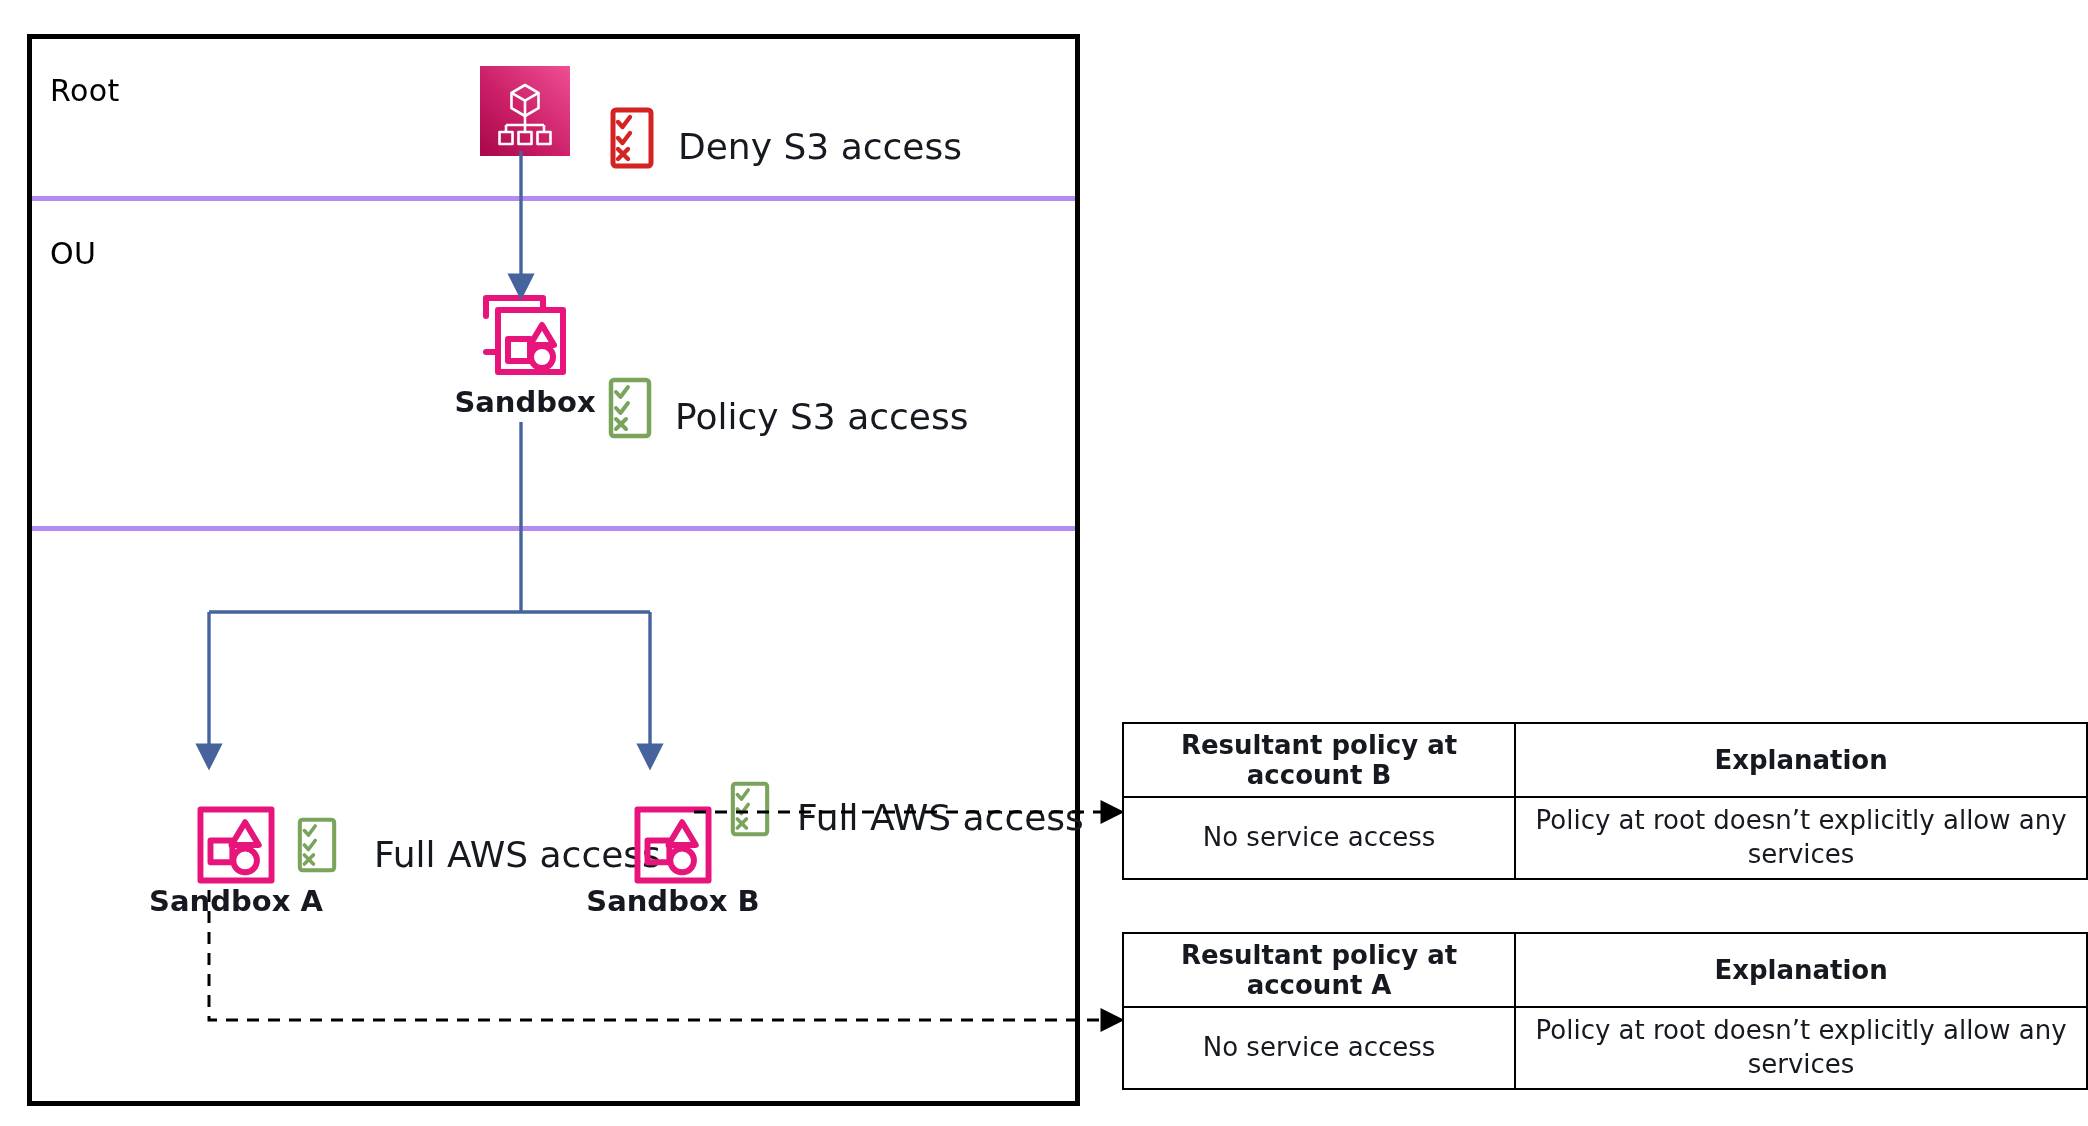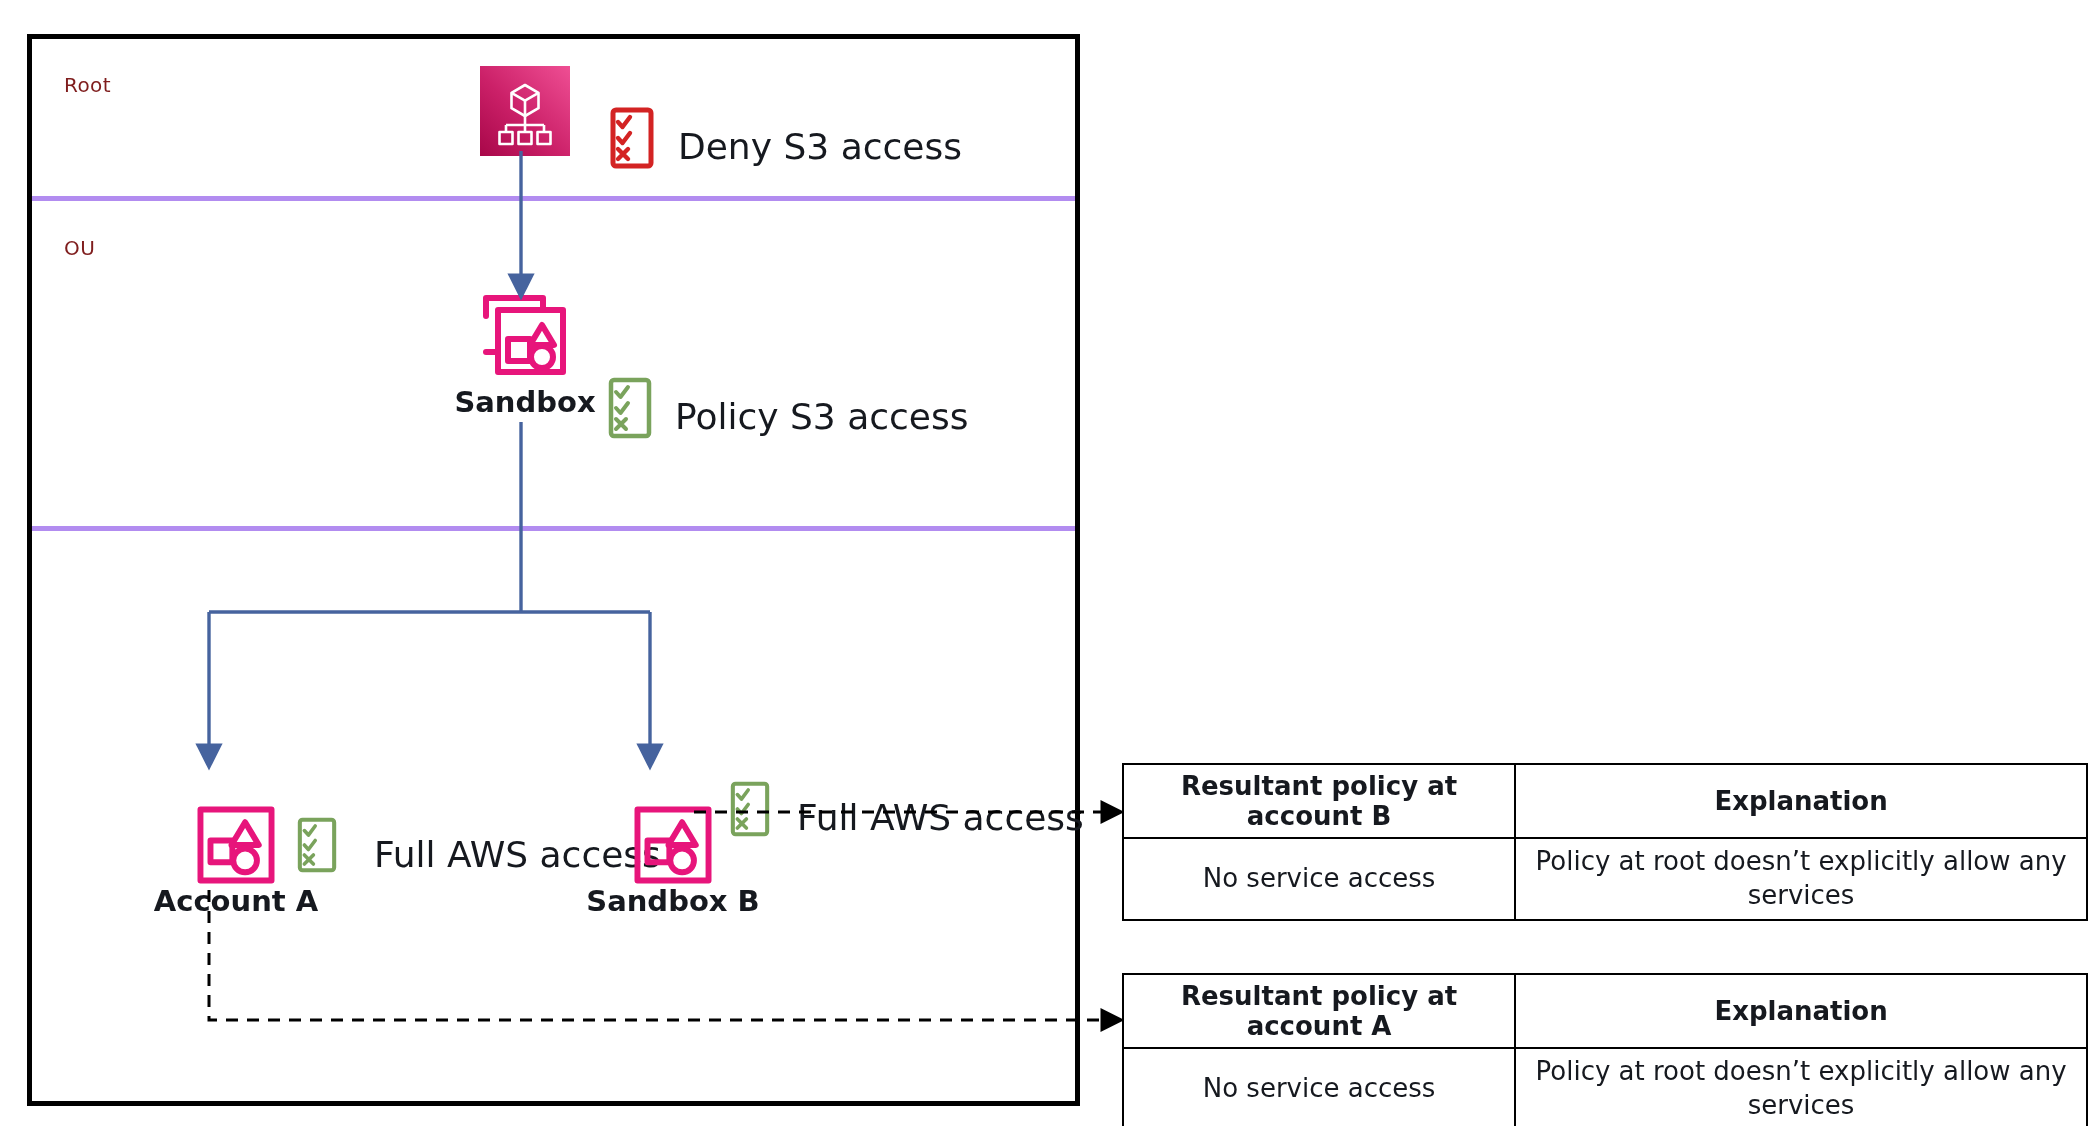--- a/index.html
+++ b/index.html
@@ -34,25 +34,24 @@
     width: 100%;
     height: 5px;
     background: #b28cf0;
   }
   #divider-ou      { top: 157px; }
   #divider-members { top: 487px; }
 
   
   .tier-label {
     position: absolute;
-    font-size: 20px;
-    color: #7f1d1d;
+    font-size: 30px;
+    color: #000000;
     letter-spacing: .4px;
     white-space: nowrap;
-    margin-left: 14px;
   }
   #label-root    { left: 18px; top: 34px; }
   #label-ou      { left: 18px; top: 197px; }
   #label-members { left: 18px; top: 528px; }
 
   
   .node {
     position: absolute;
   }
   .node-caption {
@@ -117,21 +116,20 @@
     height: 1126px;
     pointer-events: none;
   }
 
   
   .result-table {
     position: absolute;
     border-collapse: collapse;
     background: #ffffff;
     table-layout: fixed;
-    margin-top: 41px;
   }
   .result-table td {
     border: 2px solid #000000;
     text-align: center;
     vertical-align: middle;
     color: #16191f;
     padding: 6px 14px;
     box-sizing: border-box;
   }
   .result-table .th-cell {
@@ -227,21 +225,21 @@
 
   <div class="node" id="node-account-a">
     <svg width="82" height="82" viewBox="0 0 90 90">
       <g fill="none" stroke="#e7157b" stroke-width="6.5" stroke-linejoin="round" stroke-linecap="round">
         <rect x="6" y="6" width="78" height="78"></rect>
         <rect x="17" y="40" width="24" height="24"></rect>
         <path d="M55 20 L70 45 L40 45 Z"></path>
         <circle cx="55" cy="62" r="13"></circle>
       </g>
     </svg>
-    <div class="node-caption" id="caption-account-a">Account A</div>
+    <div class="node-caption" id="caption-account-a">Sandbox A</div>
   </div>
 
   <div class="policy-badge" id="badge-account-a">
     <svg width="40" height="56" viewBox="0 0 44 62">
       <rect x="3" y="3" width="38" height="56" rx="3" fill="#ffffff" stroke="#7aa35c" stroke-width="4.5"></rect>
       <g stroke="#7aa35c" stroke-width="4" fill="none" stroke-linecap="round" stroke-linejoin="round">
         <polyline points="8,15 12.5,20 20,10"></polyline>
         <polyline points="8,31 12.5,36 20,26"></polyline>
         <path d="M8 42 L18 52 M18 42 L8 52"></path>
       </g>

